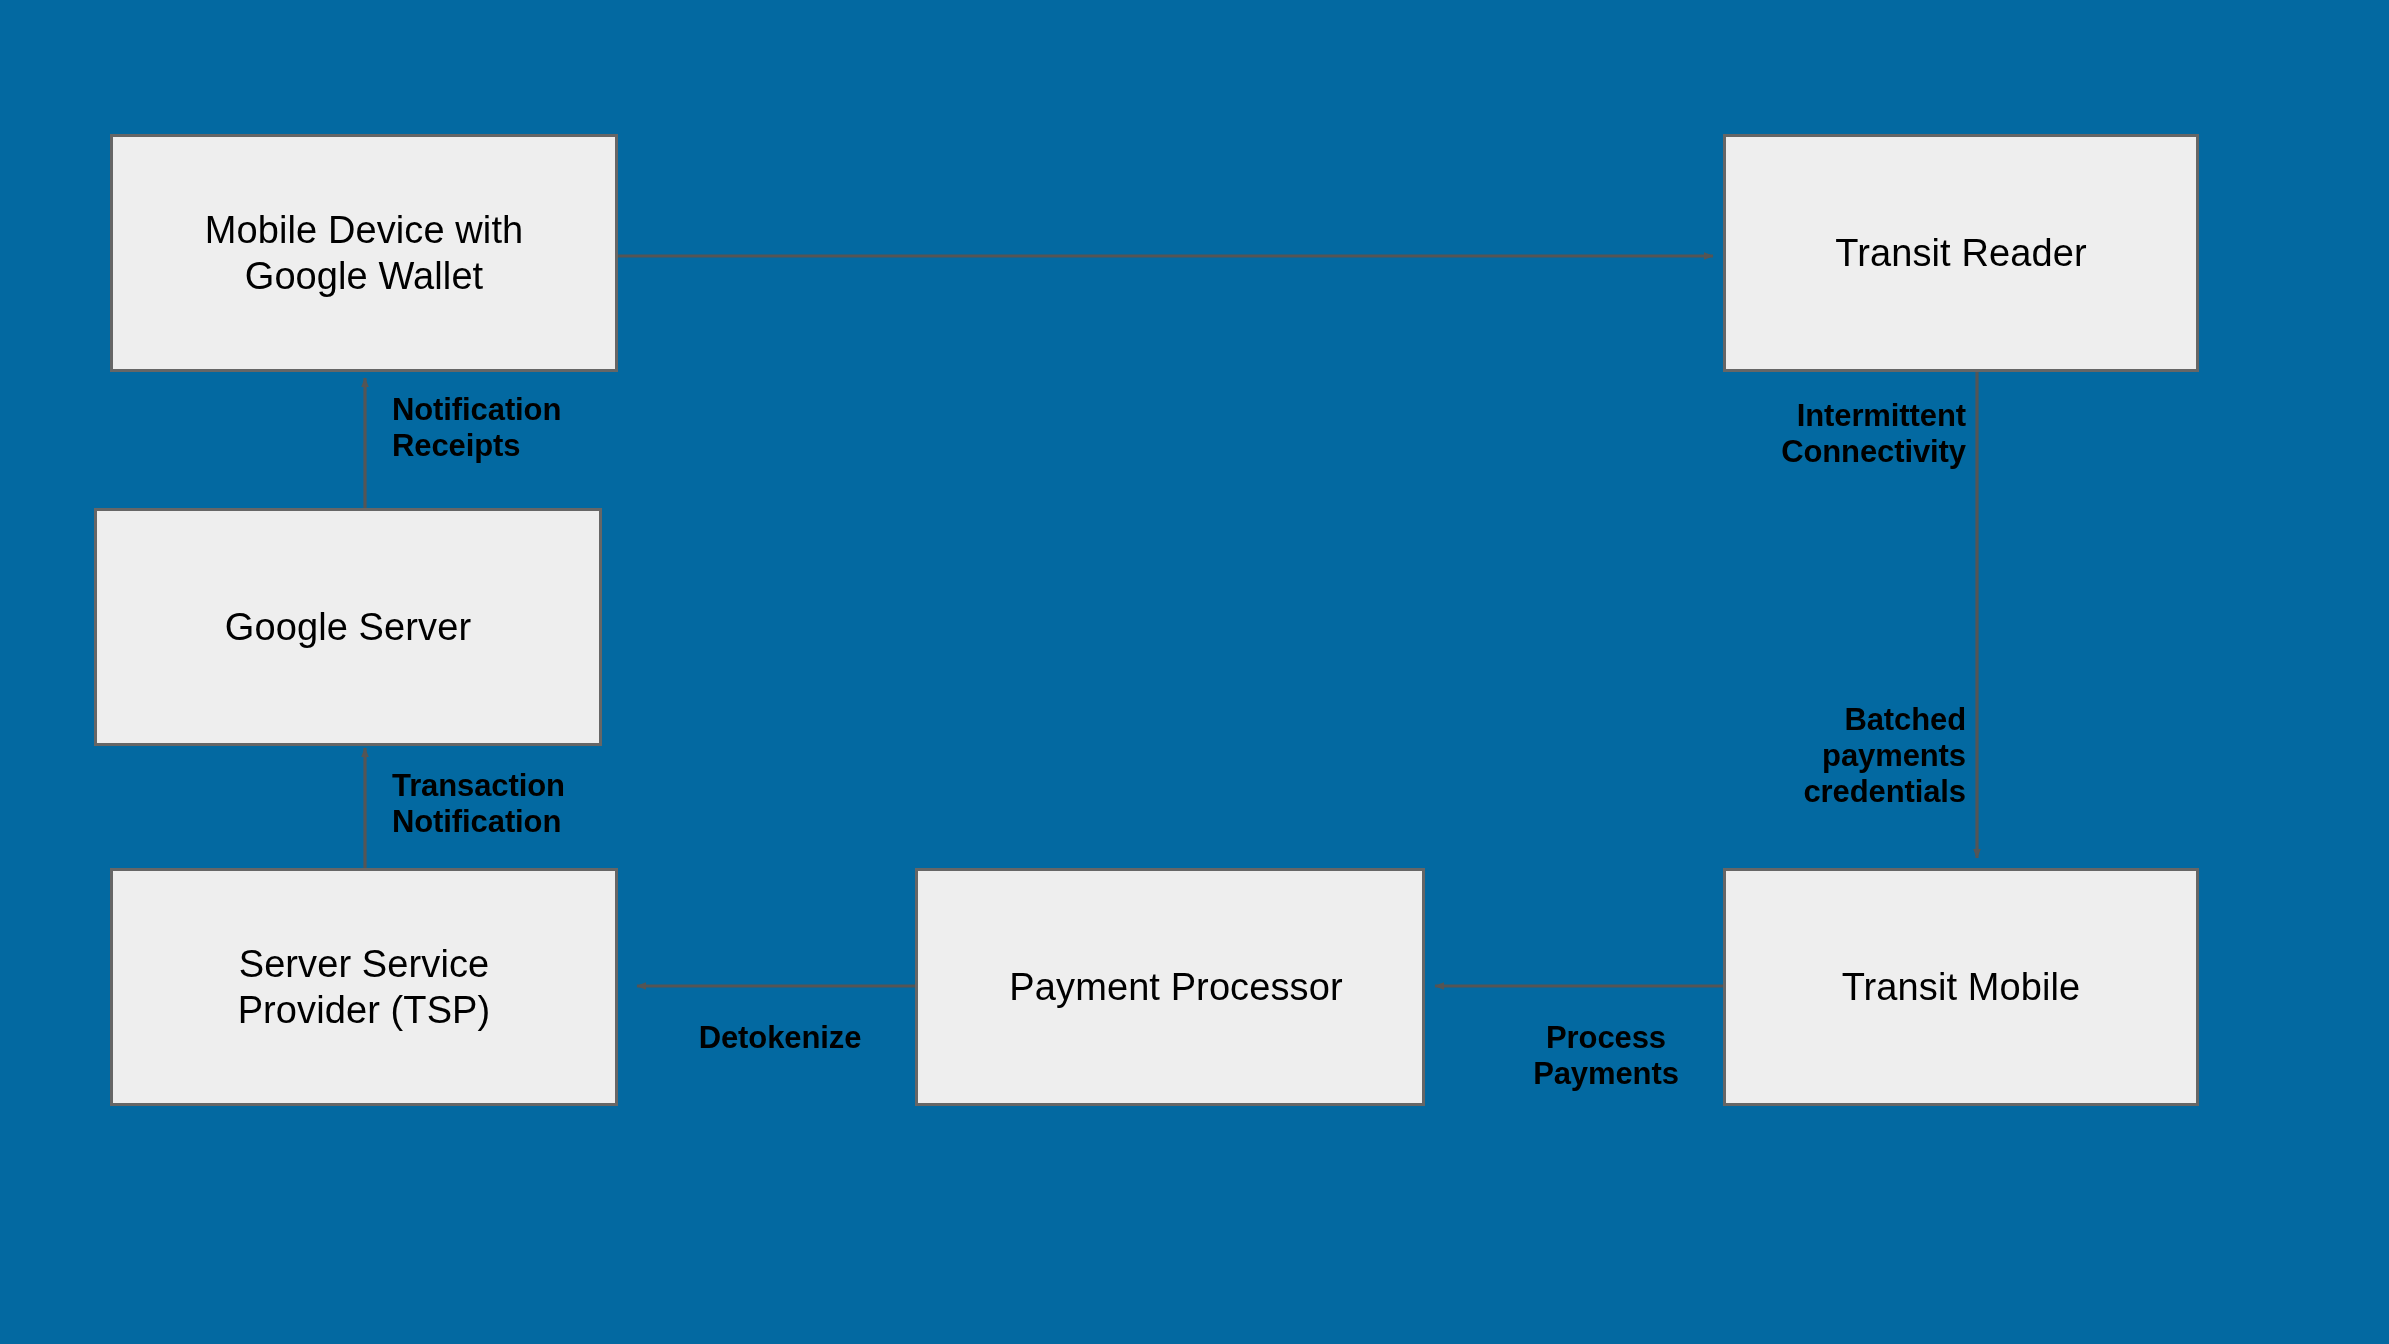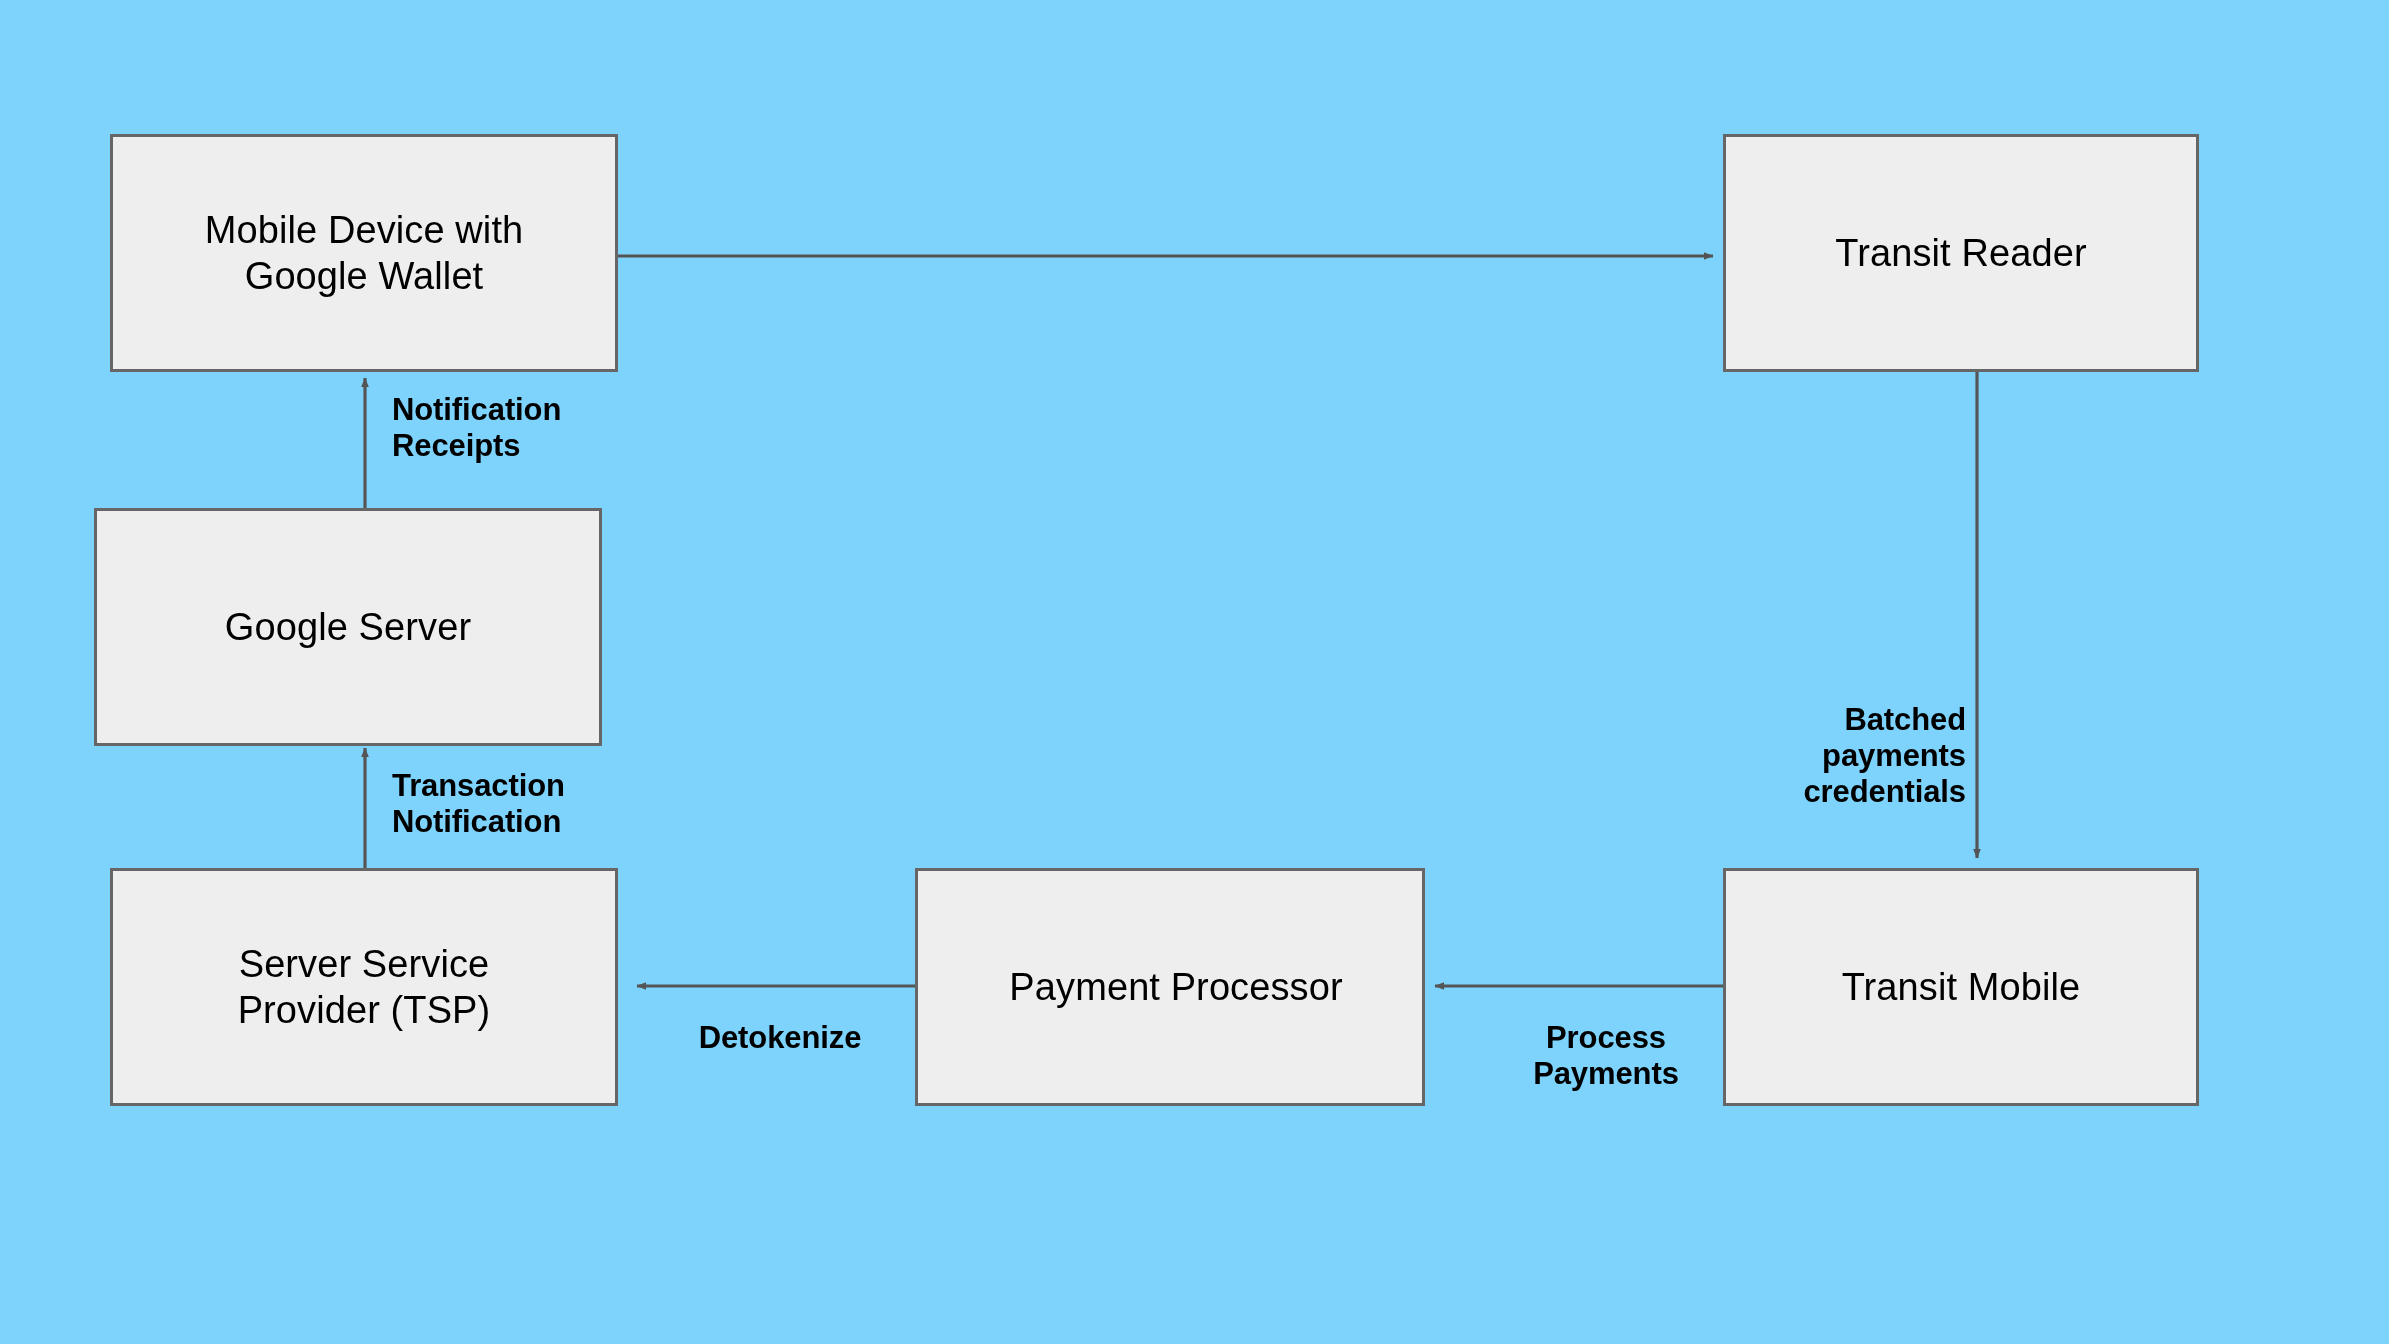--- a/index.html
+++ b/index.html
@@ -9,21 +9,21 @@
     background: #ffffff;
   }
   body {
     font-family: "Liberation Sans", sans-serif;
     -webkit-font-smoothing: antialiased;
   }
   #canvas {
     position: relative;
     width: 2389px;
     height: 1344px;
-    background: #7dd3fc;
+    background: #0369a1;
     overflow: hidden;
   }
   #edge-layer {
     position: absolute;
     left: 0;
     top: 0;
     width: 2389px;
     height: 1344px;
     pointer-events: none;
   }
@@ -113,20 +113,22 @@
   <div class="node" style="left:110px; top:868px; width:508px; height:238px;">
     <span class="node-label">Server Service
 Provider (TSP)</span>
   </div>
 
   <div class="node" style="left:915px; top:868px; width:510px; height:238px;padding-left:12px;">
     <span class="node-label">Payment Processor</span>
   </div>
 
 
+  <div class="edge-label left" style="left:1728px; top:398px; width:238px; text-align:right;">Intermittent
+Connectivity</div>
 
   <div class="edge-label left" style="left:1728px; top:702px; width:238px; text-align:right;">Batched
 payments
 credentials</div>
 
   <div class="edge-label left" style="left:1500px; top:1020px; width:212px; text-align:center;">Process
 Payments</div>
 
   <div class="edge-label left" style="left:660px; top:1020px; width:240px; text-align:center;">Detokenize</div>
 

